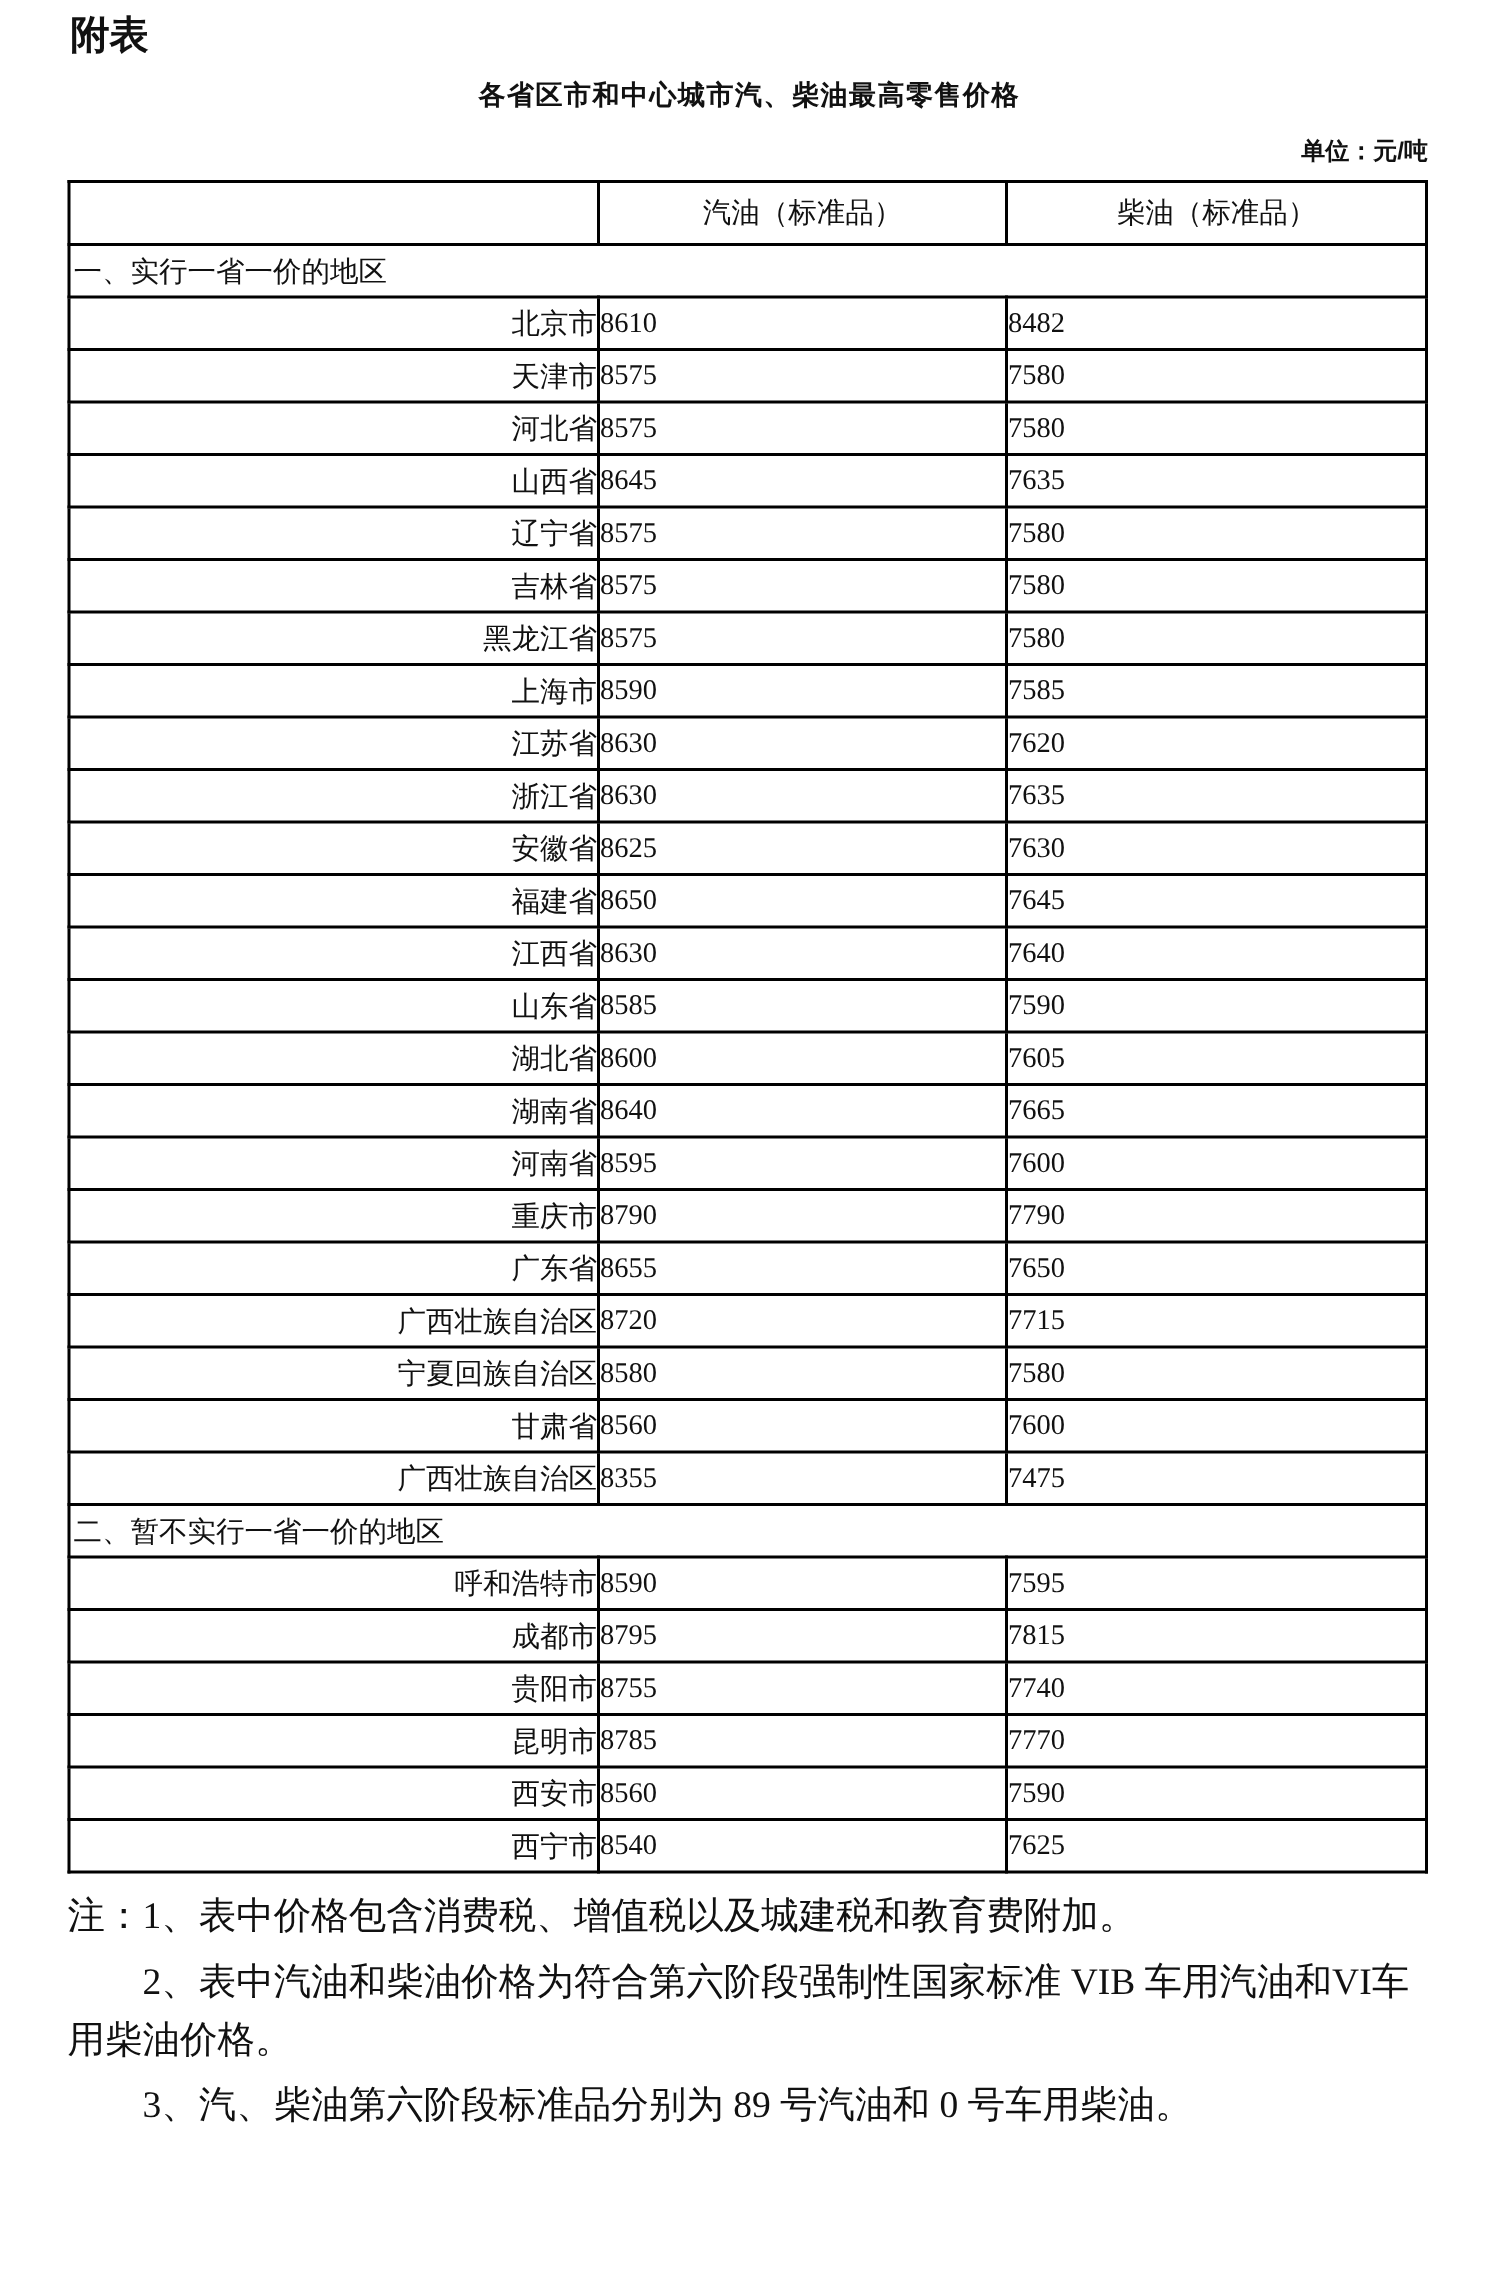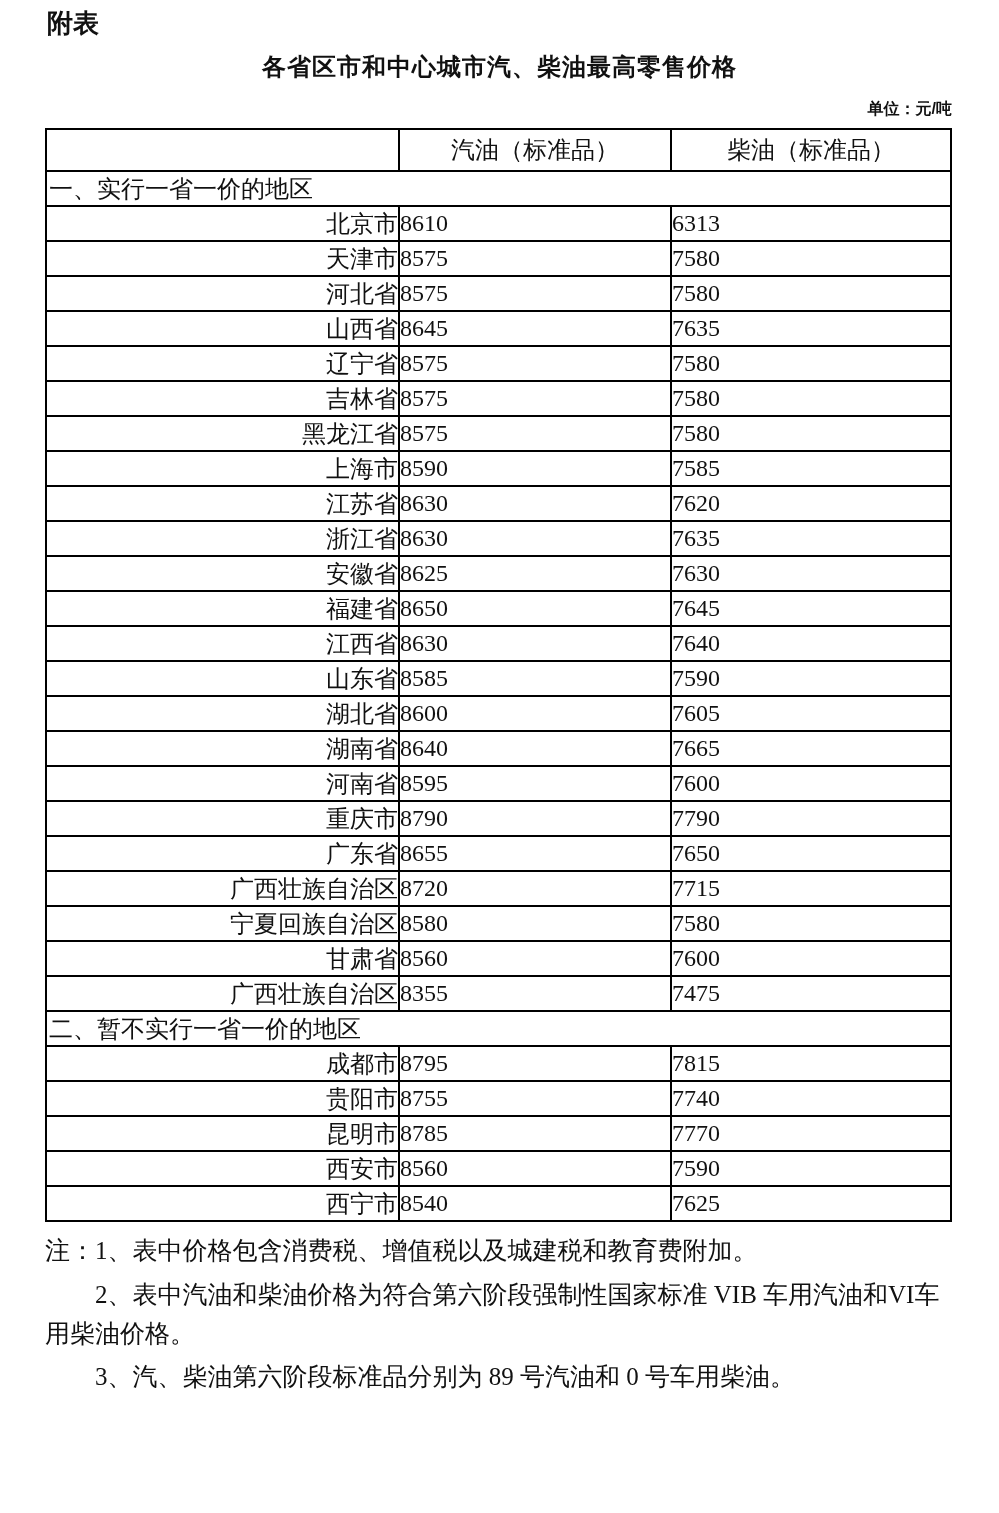--- a/index.html
+++ b/index.html
@@ -21,37 +21,37 @@
   .appendix-label {
     font-family: "Liberation Sans", "DejaVu Sans", sans-serif;
     font-weight: bold;
     font-size: 26px;
     line-height: 1.2;
     margin: 0 0 0 2px;
   }
   .doc-title {
     font-family: "Liberation Sans", "DejaVu Sans", sans-serif;
     font-weight: bold;
-    font-size: 24px;
+    font-size: 18px;
     text-align: center;
     margin-top: 12px;
     letter-spacing: 1px;
   }
   .unit-label {
     font-family: "Liberation Sans", "DejaVu Sans", sans-serif;
     font-weight: bold;
     font-size: 16px;
     text-align: right;
     margin: 16px 2px 8px 0;
   }
   table.price-table {
     width: 905px;
     border-collapse: collapse;
     table-layout: fixed;
-    font-size: 24px;
+    font-size: 19px;
   }
   .price-table col.c1 { width: 353px; }
   .price-table col.c2 { width: 272px; }
   .price-table col.c3 { width: 280px; }
   .price-table td {
     border: 2px solid #000000;
     padding: 0;
     height: 33px;
     vertical-align: middle;
     overflow: hidden;
@@ -108,21 +108,21 @@
         <td>汽油（标准品）</td>
         <td>柴油（标准品）</td>
       </tr>
 
     <tr>
           <td class="section-cell" colspan="3">一、实行一省一价的地区</td>
         </tr>
         <tr>
           <td class="region-cell">北京市</td>
           <td class="num-cell">8610</td>
-          <td class="num-cell">6313</td>
+          <td class="num-cell">8482</td>
         </tr>
         <tr>
           <td class="region-cell">天津市</td>
           <td class="num-cell">8575</td>
           <td class="num-cell">7580</td>
         </tr>
         <tr>
           <td class="region-cell">河北省</td>
           <td class="num-cell">8575</td>
           <td class="num-cell">7580</td>
@@ -222,20 +222,25 @@
           <td class="num-cell">8560</td>
           <td class="num-cell">7600</td>
         </tr>
         <tr>
           <td class="region-cell">广西壮族自治区</td>
           <td class="num-cell">8355</td>
           <td class="num-cell">7475</td>
         </tr>
         <tr>
           <td class="section-cell" colspan="3">二、暂不实行一省一价的地区</td>
+        </tr>
+        <tr>
+          <td class="region-cell">呼和浩特市</td>
+          <td class="num-cell">8590</td>
+          <td class="num-cell">7595</td>
         </tr>
         <tr>
           <td class="region-cell">成都市</td>
           <td class="num-cell">8795</td>
           <td class="num-cell">7815</td>
         </tr>
         <tr>
           <td class="region-cell">贵阳市</td>
           <td class="num-cell">8755</td>
           <td class="num-cell">7740</td>

